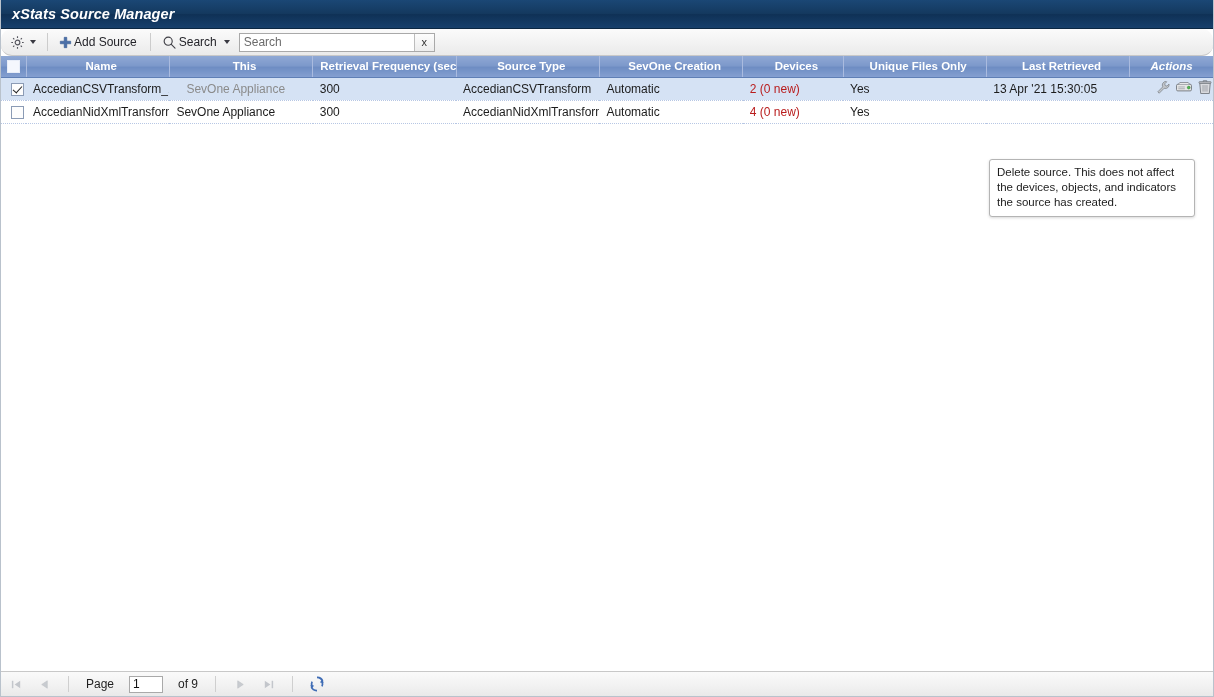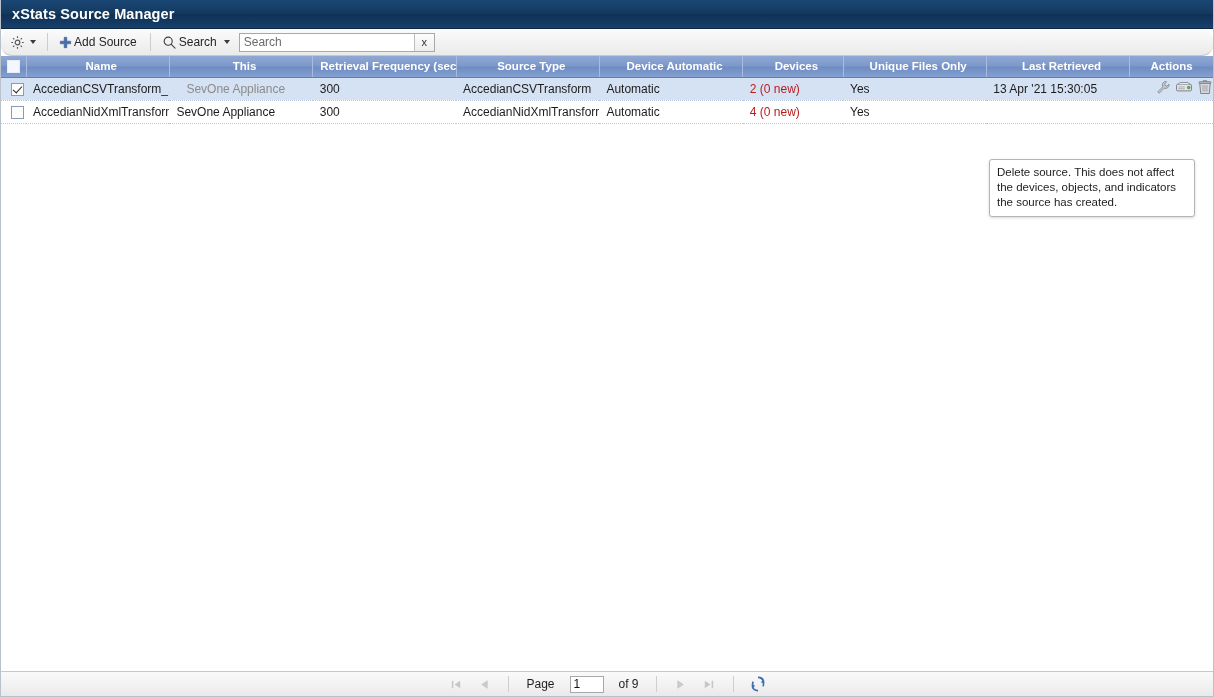--- a/index.html
+++ b/index.html
@@ -34,20 +34,21 @@
   
   .titlebar {
     height: 29px;
     flex: 0 0 29px;
     background: linear-gradient(to bottom, #1b4775 0%, #14395f 48%, #0f3156 52%, #17406c 100%);
     border-bottom: 1px solid #0b2742;
     display: flex;
     align-items: center;
     padding-left: 11px;
     box-sizing: border-box;
+    font-style: italic;
   }
   .titlebar .title {
     color: #ffffff;
     font-size: 14.5px;
     font-weight: bold;
     letter-spacing: 0.1px;
   }
 
   
   .toolbar {
@@ -153,20 +154,21 @@
     cursor: default;
   }
   table.gridtable th.col-check {
     padding-left: 0;
     text-align: center;
   }
   table.gridtable th.col-actions {
     text-align: center;
     padding-left: 0;
     border-right: 0;
+    font-style: italic;
   }
   table.gridtable td {
     height: 23px;
     font-size: 12px;
     color: #1c1c1c;
     padding: 0 0 0 7px;
     border-bottom: 1px dotted #b7c7e4;
     box-sizing: border-box;
     white-space: nowrap;
     overflow: hidden;
@@ -260,21 +262,20 @@
   .pager {
     height: 25px;
     flex: 0 0 25px;
     background: linear-gradient(to bottom, #fafafa 0%, #f1f1f1 60%, #e9e9e9 100%);
     border-top: 1px solid #c8c8c8;
     display: flex;
     align-items: center;
     padding: 0 5px;
     box-sizing: border-box;
     gap: 8px;
-    justify-content: center;
   }
   .pg-btn {
     width: 20px;
     height: 19px;
     display: flex;
     align-items: center;
     justify-content: center;
     border-radius: 2px;
     cursor: default;
   }
@@ -374,21 +375,21 @@
       </colgroup>
       <thead>
         <tr>
           <th class="col-check">
             <span class="cbox hdr"></span>
           </th>
           <th>Name</th>
           <th>This</th>
           <th>Retrieval Frequency (sec)</th>
           <th>Source Type</th>
-          <th>Device Automatic</th>
+          <th>SevOne Creation</th>
           <th>Devices</th>
           <th>Unique Files Only</th>
           <th>Last Retrieved</th>
           <th class="col-actions">Actions</th>
         </tr>
       </thead>
       <tbody>
 
         <tr class="row-selected">
           <td class="col-check">

